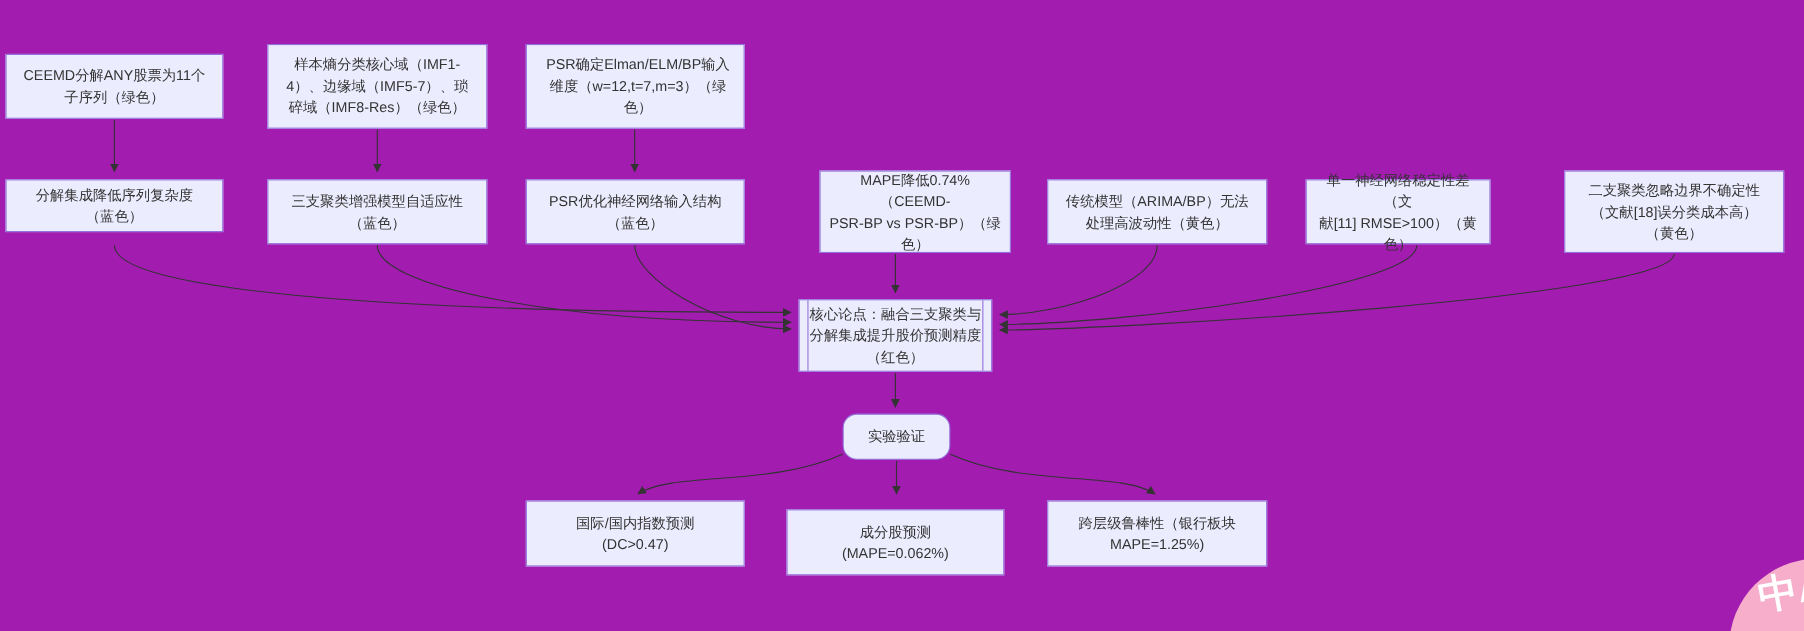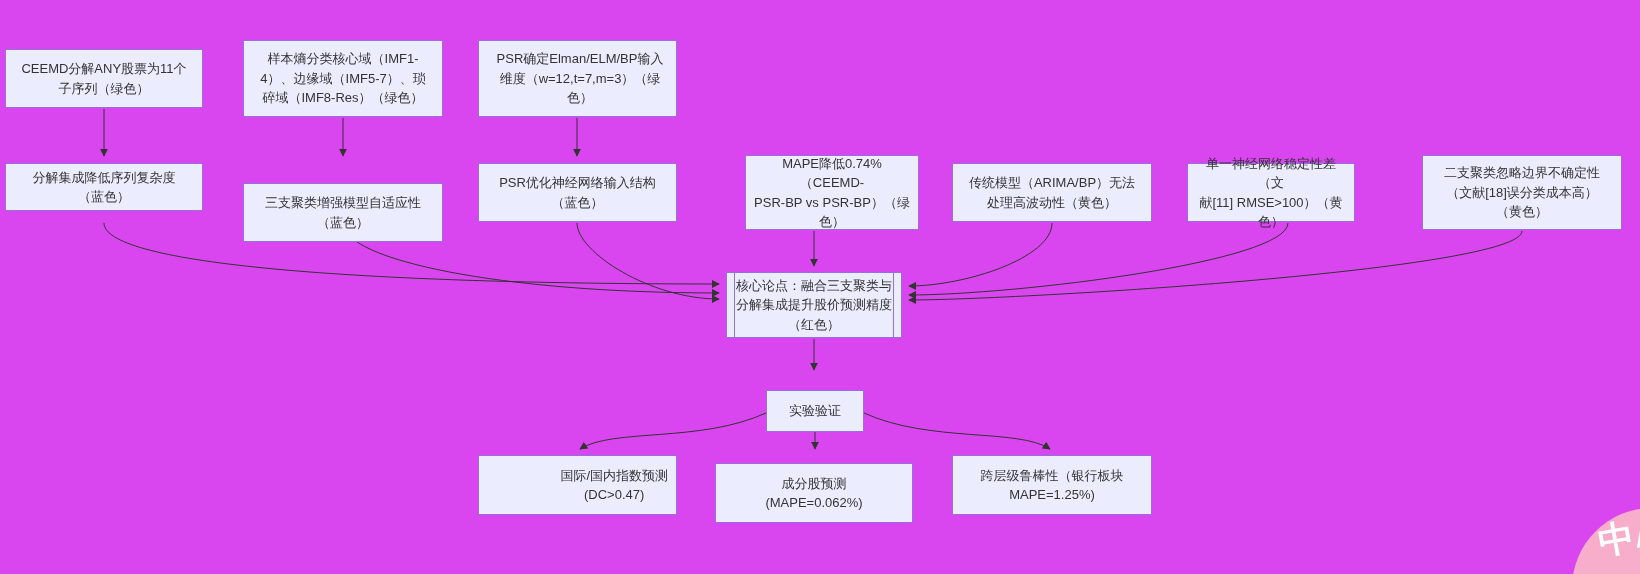--- a/index.html
+++ b/index.html
@@ -5,21 +5,21 @@
   html, body {
     margin: 0;
     padding: 0;
     background: #ffffff;
   }
   #canvas {
     position: relative;
     width: 1640px;
     height: 574px;
     overflow: hidden;
-    background: #d946ef;
+    background: #a21caf;
     font-family: "Liberation Sans", "DejaVu Sans", sans-serif;
     color: #333333;
   }
   #edges {
     position: absolute;
     left: 0;
     top: 0;
     z-index: 1;
   }
   .edge {
@@ -40,29 +40,29 @@
     font-size: 13px;
     line-height: 1.5;
     white-space: pre-line;
     padding: 2px 8px;
   }
   
   #n-ceemd        { left: 5px;    top: 49px;  width: 198px; height: 59px; }
   #n-entropy      { left: 243px;  top: 40px;  width: 200px; height: 77px; }
   #n-psrdim       { left: 478px;  top: 40px;  width: 199px; height: 77px; padding-left: 13px; }
   #n-decomp       { left: 5px;    top: 163px; width: 198px; height: 48px; }
-  #n-threeway     { left: 243px;  top: 163px; width: 200px; height: 59px; margin-top: 20px; }
+  #n-threeway     { left: 243px;  top: 163px; width: 200px; height: 59px; }
   #n-psrbenefit   { left: 478px;  top: 163px; width: 199px; height: 59px; }
   #n-mape         { left: 715px;  top: 155px; width: 174px; height: 75px; margin-left: 30px; }
   #n-traditional  { left: 952px;  top: 163px; width: 200px; height: 59px; }
   #n-singlenn     { left: 1187px; top: 163px; width: 168px; height: 59px; }
   #n-twoway       { left: 1422px; top: 155px; width: 200px; height: 75px; }
   #n-core         { left: 726px;  top: 272px; width: 176px; height: 66px; }
-  #n-exp          { left: 766px;  top: 390px; width: 98px;  height: 42px; }
-  #n-index        { left: 478px;  top: 455px; width: 199px; height: 60px; justify-content: flex-end; }
+  #n-exp          { left: 766px;  top: 376px; width: 98px;  height: 42px; border-radius: 13px; }
+  #n-index        { left: 478px;  top: 455px; width: 199px; height: 60px; }
   #n-stock        { left: 715px;  top: 463px; width: 198px; height: 60px; }
   #n-robust       { left: 952px;  top: 455px; width: 200px; height: 60px; }
   
   .inner-line {
     position: absolute;
     top: 0;
     bottom: 0;
     width: 1px;
     background: #9370DB;
   }

